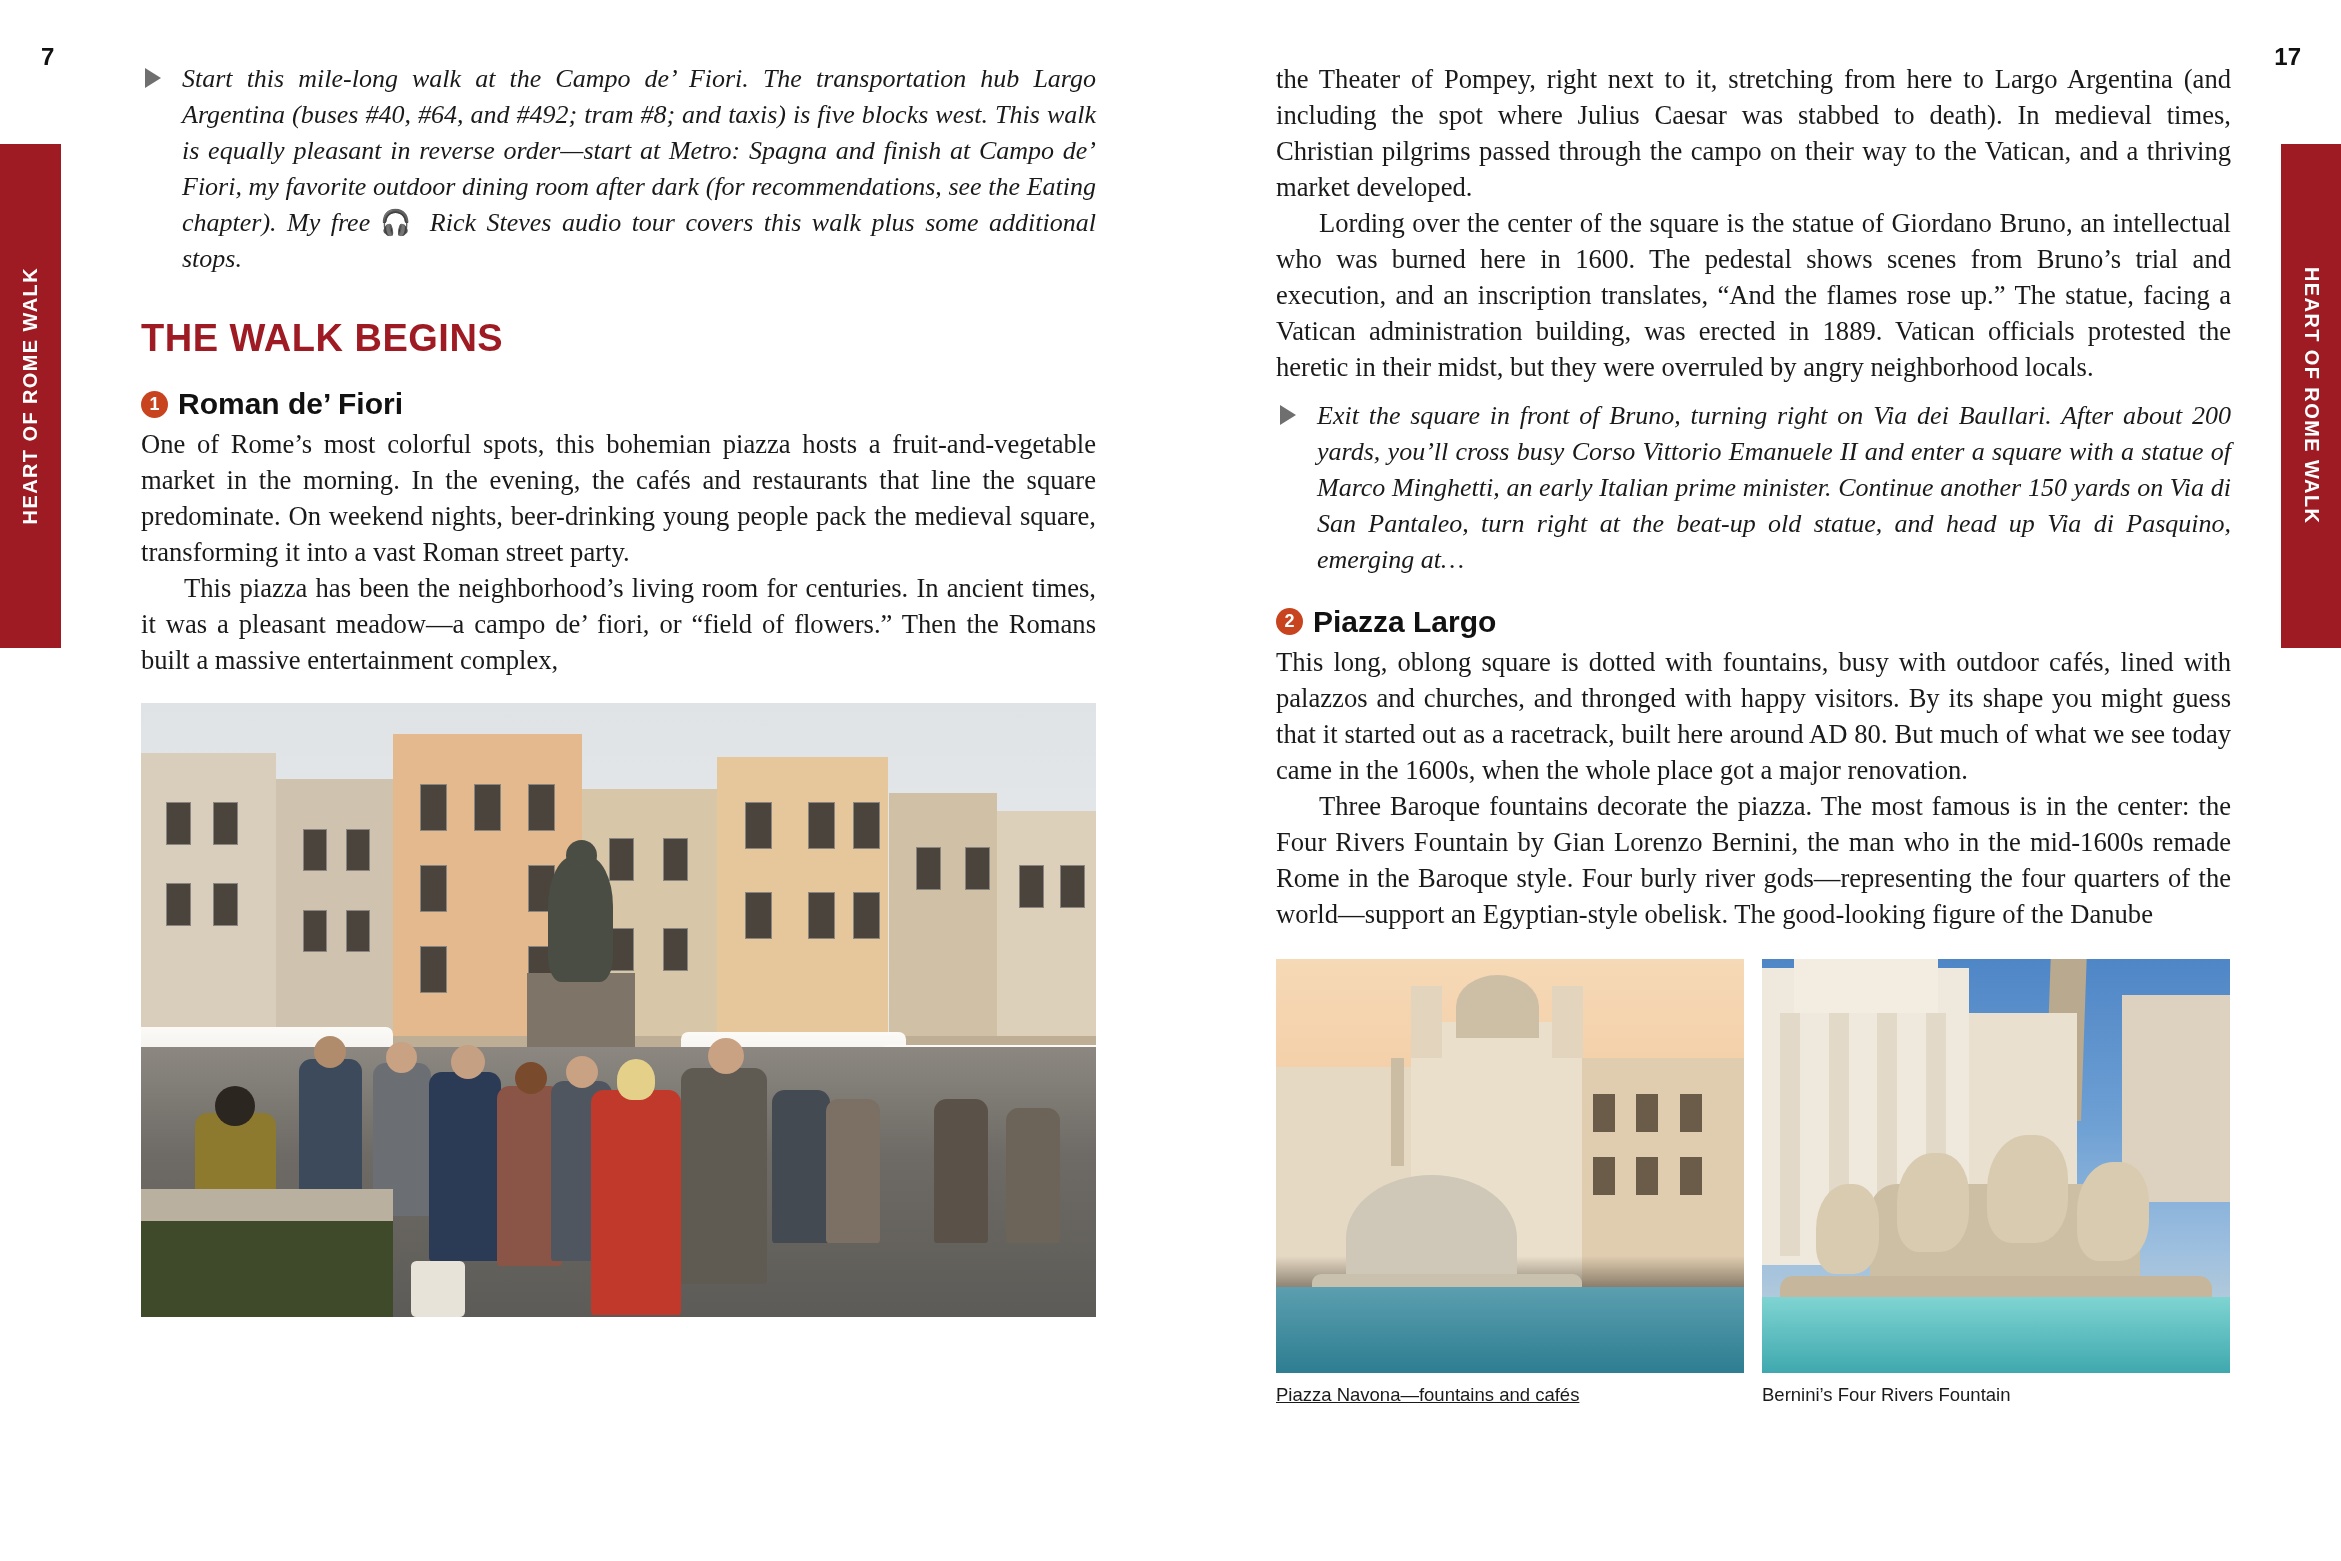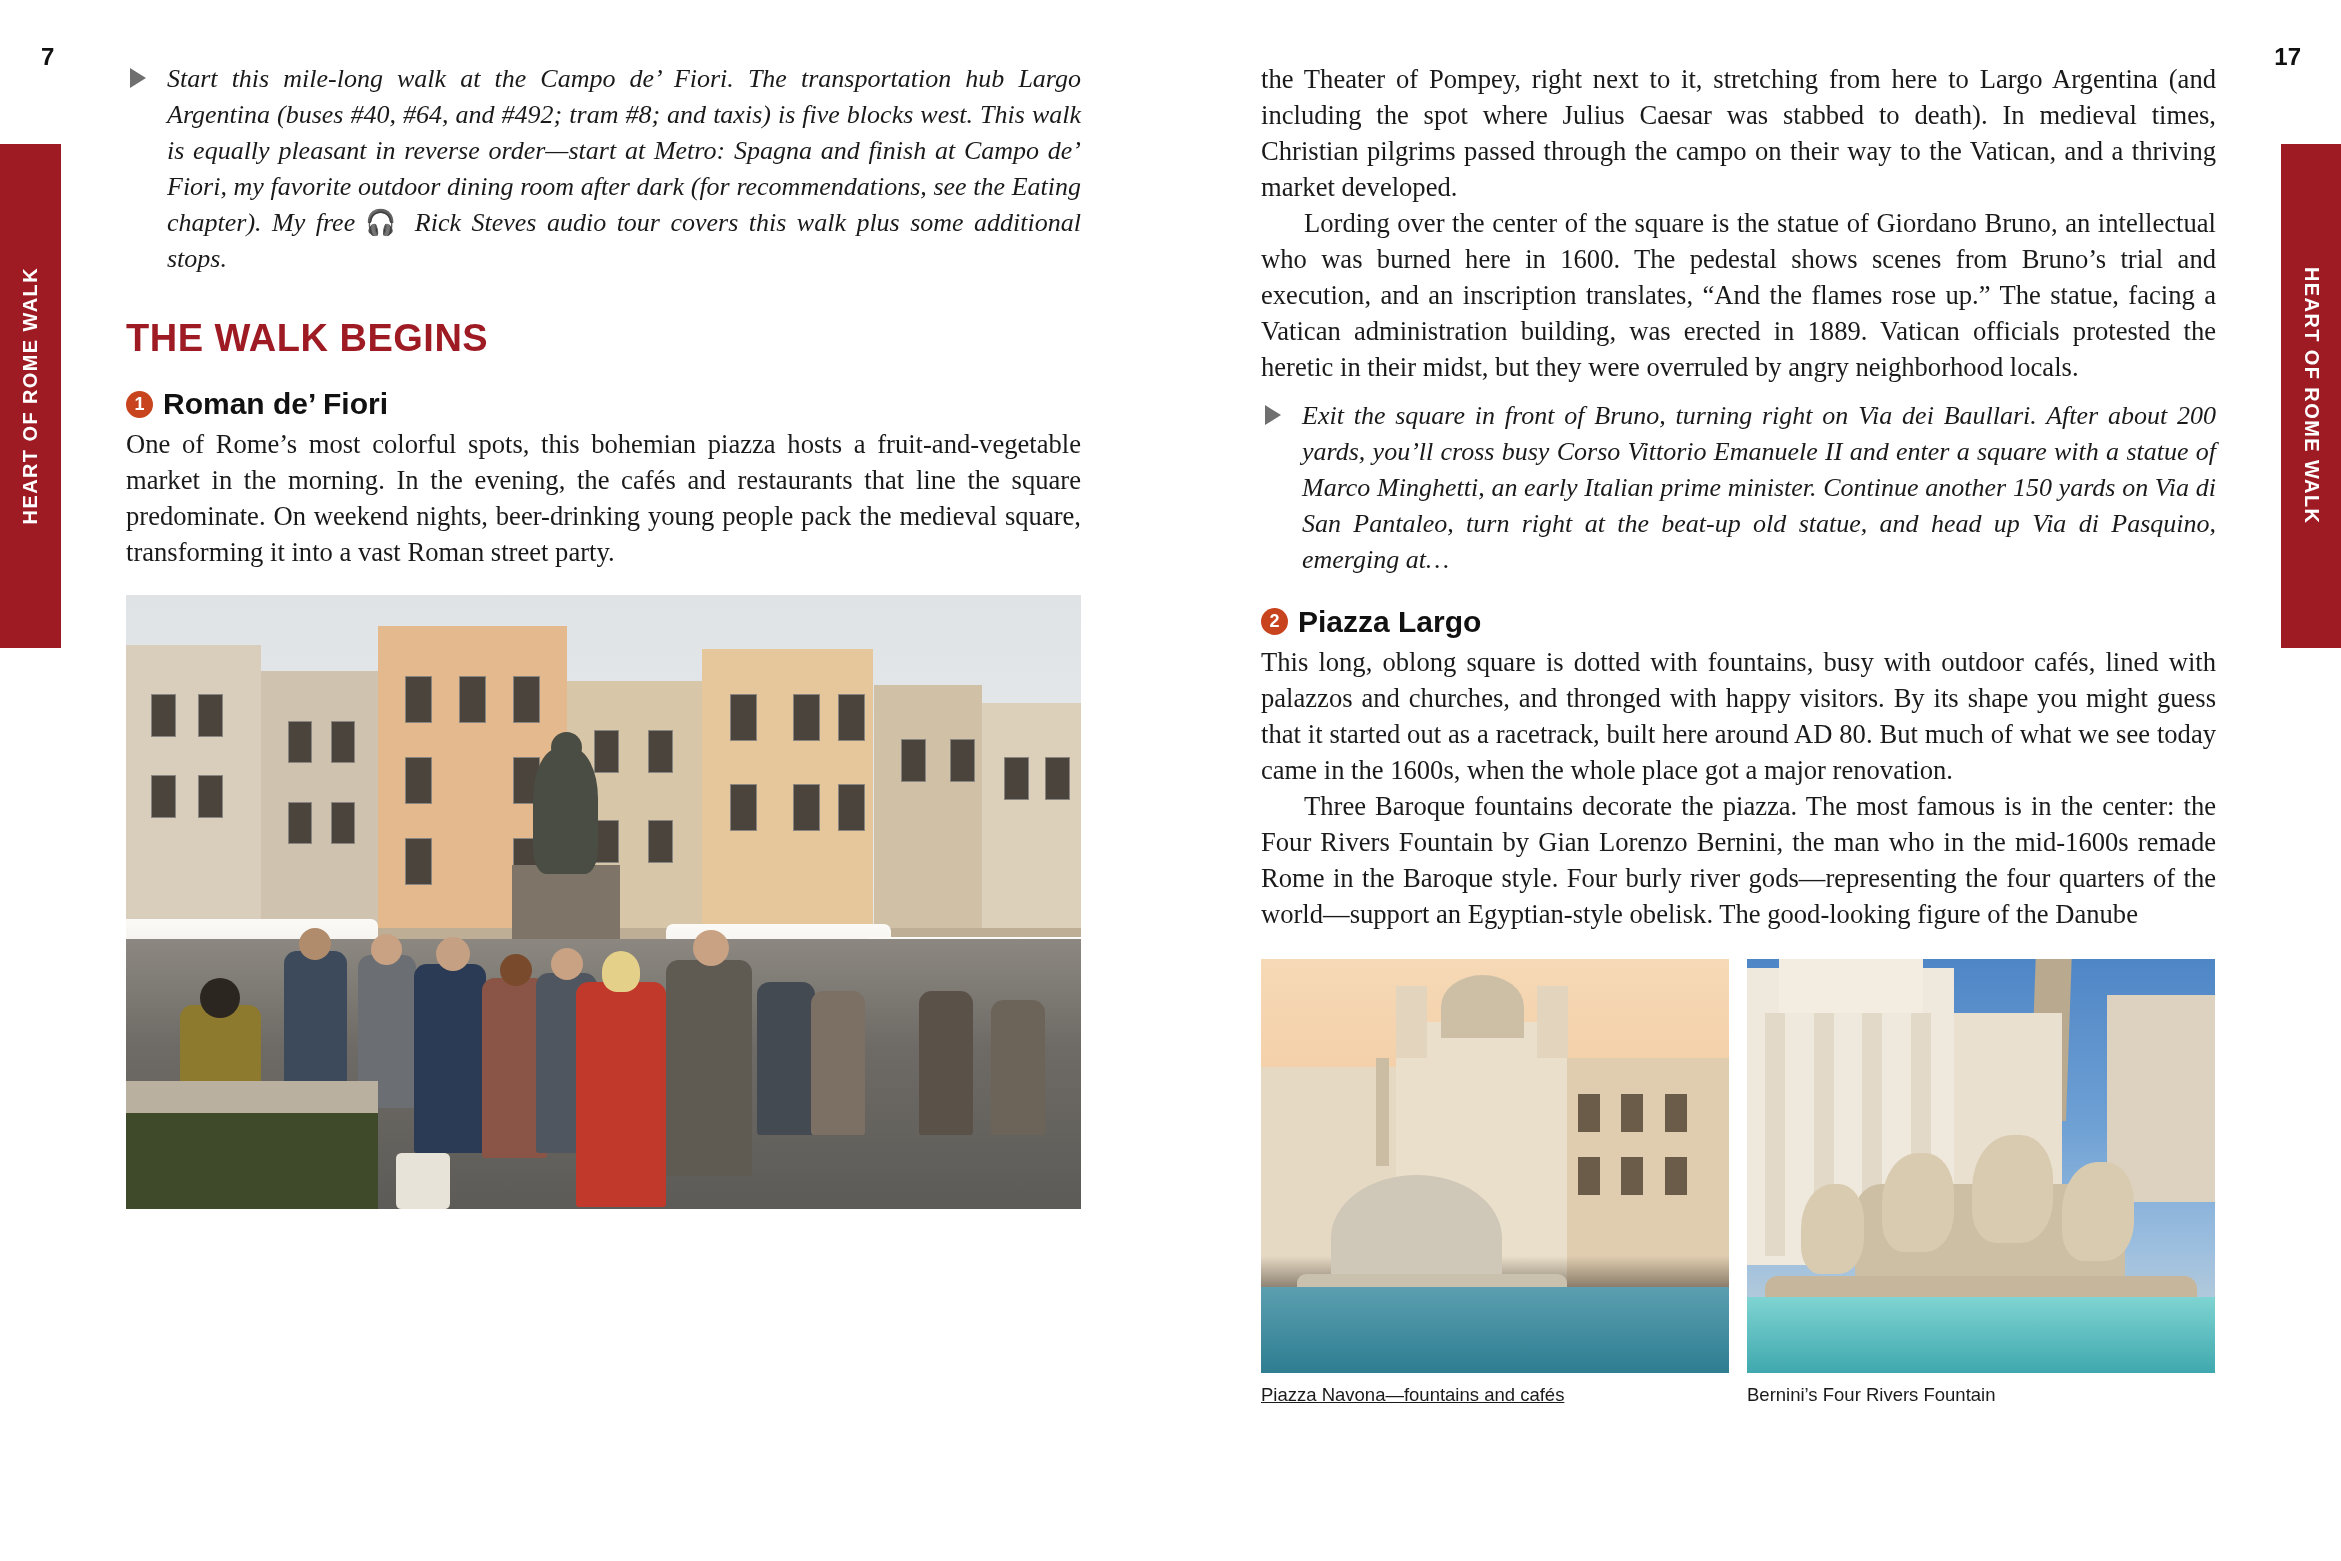--- a/index.html
+++ b/index.html
@@ -65,20 +65,21 @@
     font-size: 24px;
     color: #111111;
   }
   .folio-left { left: 41px; }
   .folio-right { right: 41px; }
 
   .col {
     position: absolute;
     top: 61px;
     width: 955px;
+    margin-left: 15px;
   }
   .col-left { left: 126px; }
   .col-right { left: 90px; }
 
   
   p {
     margin: 0;
     font-size: 26.6px;
     line-height: 36px;
     text-align: justify;
@@ -323,20 +324,21 @@
       </div>
 
       <h2 class="section-title">THE WALK BEGINS</h2>
 
       <h3 class="stop-title">
         <span class="stop-num">1</span>
         <span>Roman de’ Fiori</span>
       </h3>
 
       <p>One of Rome’s most colorful spots, this bohemian piazza hosts a fruit-and-vegetable market in the morning. In the evening, the cafés and restaurants that line the square predominate. On weekend nights, beer-drinking young people pack the medieval square, transforming it into a vast Roman street party.</p>
+      <p class="indent">This piazza has been the neighborhood’s living room for centuries. In ancient times, it was a pleasant meadow—a campo de’ fiori, or “field of flowers.” Then the Romans built a massive entertainment complex,</p>
 
       <div class="photo photo-main">
         <div class="cdf-sky"></div>
 
         <div class="cdf-bldg" style="left:0;top:50px;width:135px;height:297px;background:#d9cdbb;"></div>
         <div class="cdf-bldg" style="left:135px;top:76px;width:117px;height:270px;background:#cfc3b0;"></div>
         <div class="cdf-bldg" style="left:252px;top:31px;width:189px;height:315px;background:#e3b98d;"></div>
         <div class="cdf-bldg" style="left:441px;top:86px;width:135px;height:261px;background:#d8c6a8;"></div>
         <div class="cdf-bldg" style="left:576px;top:54px;width:171px;height:297px;background:#e6c79c;"></div>
         <div class="cdf-bldg" style="left:748px;top:90px;width:108px;height:261px;background:#cfc0a6;"></div>

